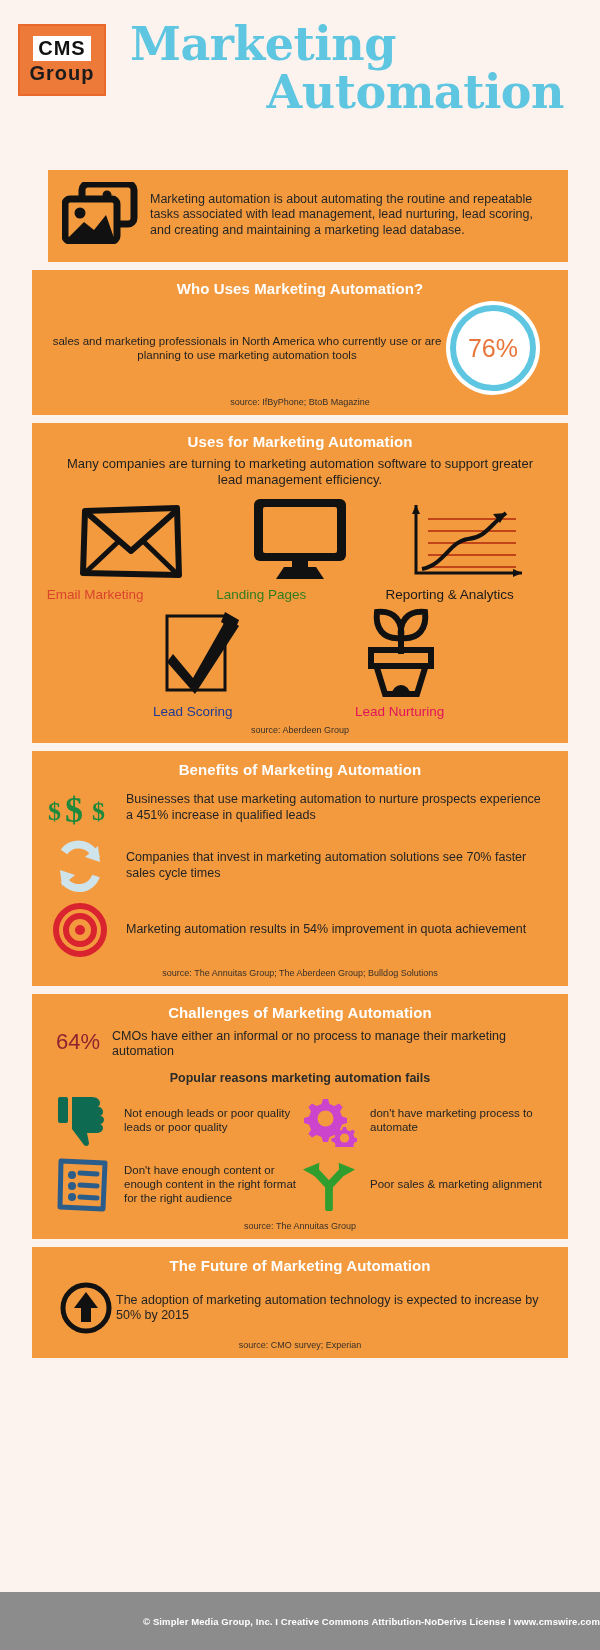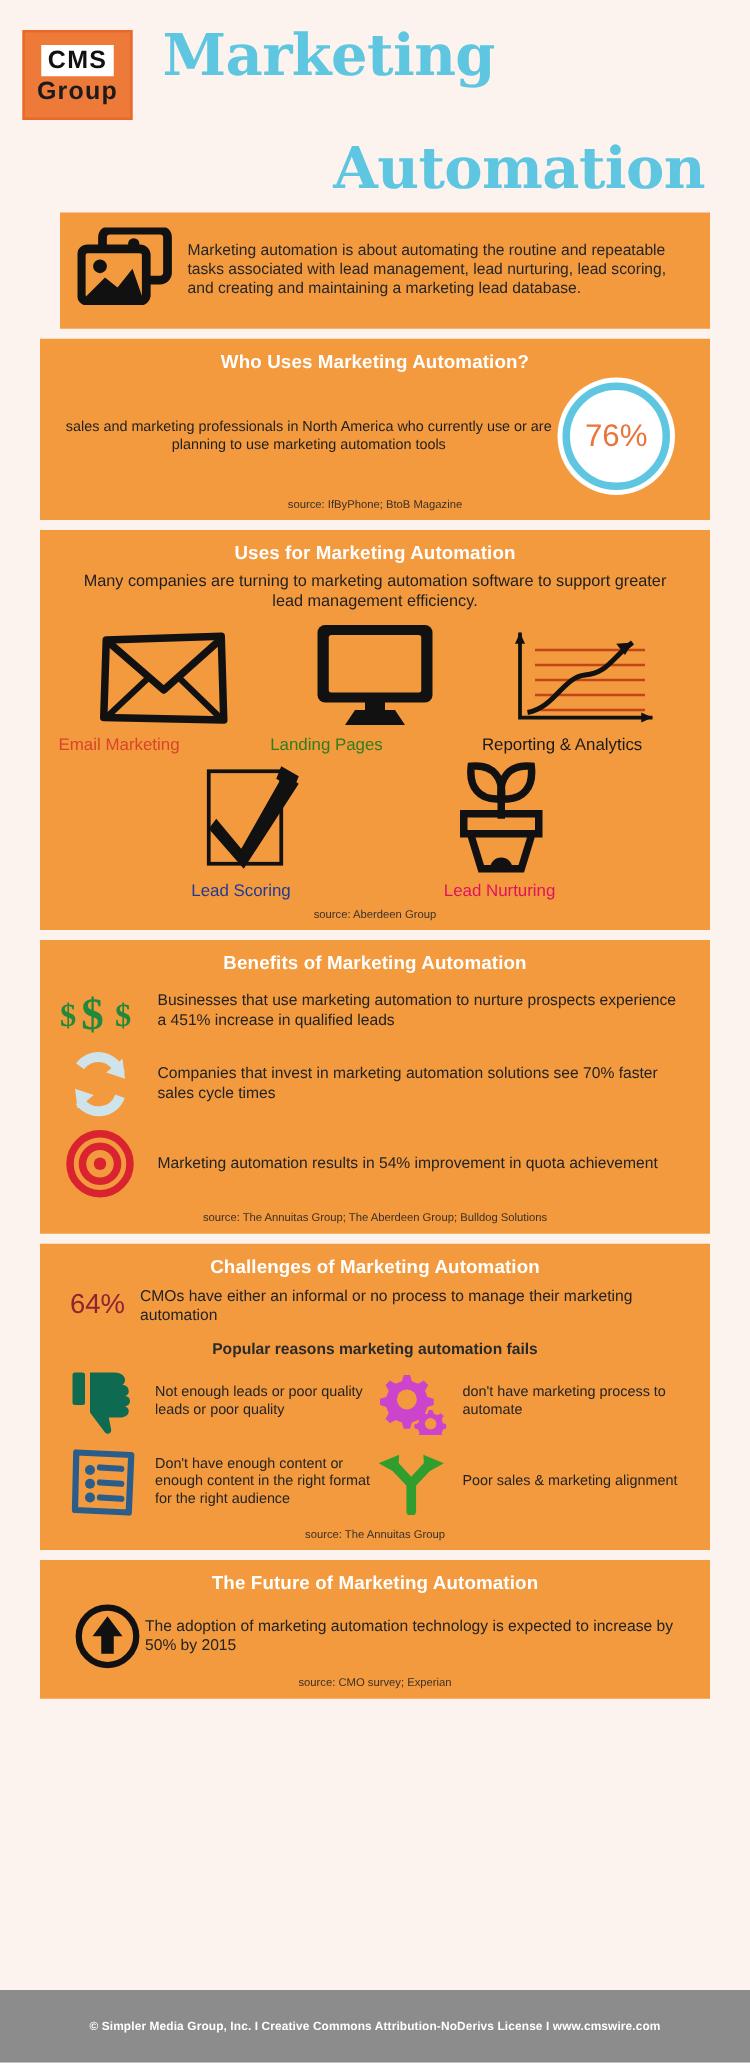--- a/index.html
+++ b/index.html
@@ -24,21 +24,21 @@
   }
   .logo .l2{
     color:#1b1b1b;font-weight:bold;font-size:20px;letter-spacing:1px;line-height:1;
     padding:1px 5px 2px 5px;
   }
   .title{
     position:absolute;left:130px;top:20px;width:440px;
     color:#5ec6e0;font-family:"DejaVu Serif", serif;font-weight:bold;
     font-size:46px;line-height:1.05;text-align:left;letter-spacing:-0.5px;
   }
-  .title .ln2{display:block;text-align:right;padding-right:6px;margin-top:42px;}
+  .title .ln2{display:block;text-align:right;padding-right:6px;}
 
   
   .panel{
     margin:0 32px 8px 32px;background:#f39a3e;position:relative;box-sizing:border-box;
   }
   .panel-title{
     color:#ffffff;font-weight:bold;font-size:15px;text-align:center;
     padding:10px 0 4px 0;letter-spacing:0.1px;
   }
   .src{
@@ -89,21 +89,21 @@
   .ch-cell .txt{font-size:11.5px;color:#232323;line-height:1.2;}
 
   
   .fut{display:flex;align-items:center;padding:4px 22px 0 26px;gap:2px;}
   .fut .ico{width:56px;flex:0 0 56px;display:flex;justify-content:center;}
   .fut .txt{flex:1;font-size:12.5px;color:#232323;line-height:1.22;}
 
   
   .footer{
     position:absolute;left:0;bottom:0;width:600px;height:58px;background:#8c8c8c;
-    display:flex;align-items:center;justify-content:center;
+    display:flex;align-items:center;justify-content:flex-end;
   }
   .footer span{color:#ffffff;font-size:9.5px;font-weight:bold;letter-spacing:0.1px;}
 </style>
 </head>
 <body>
 
 <div class="page">
 
   <div class="header">
     <div class="logo">

